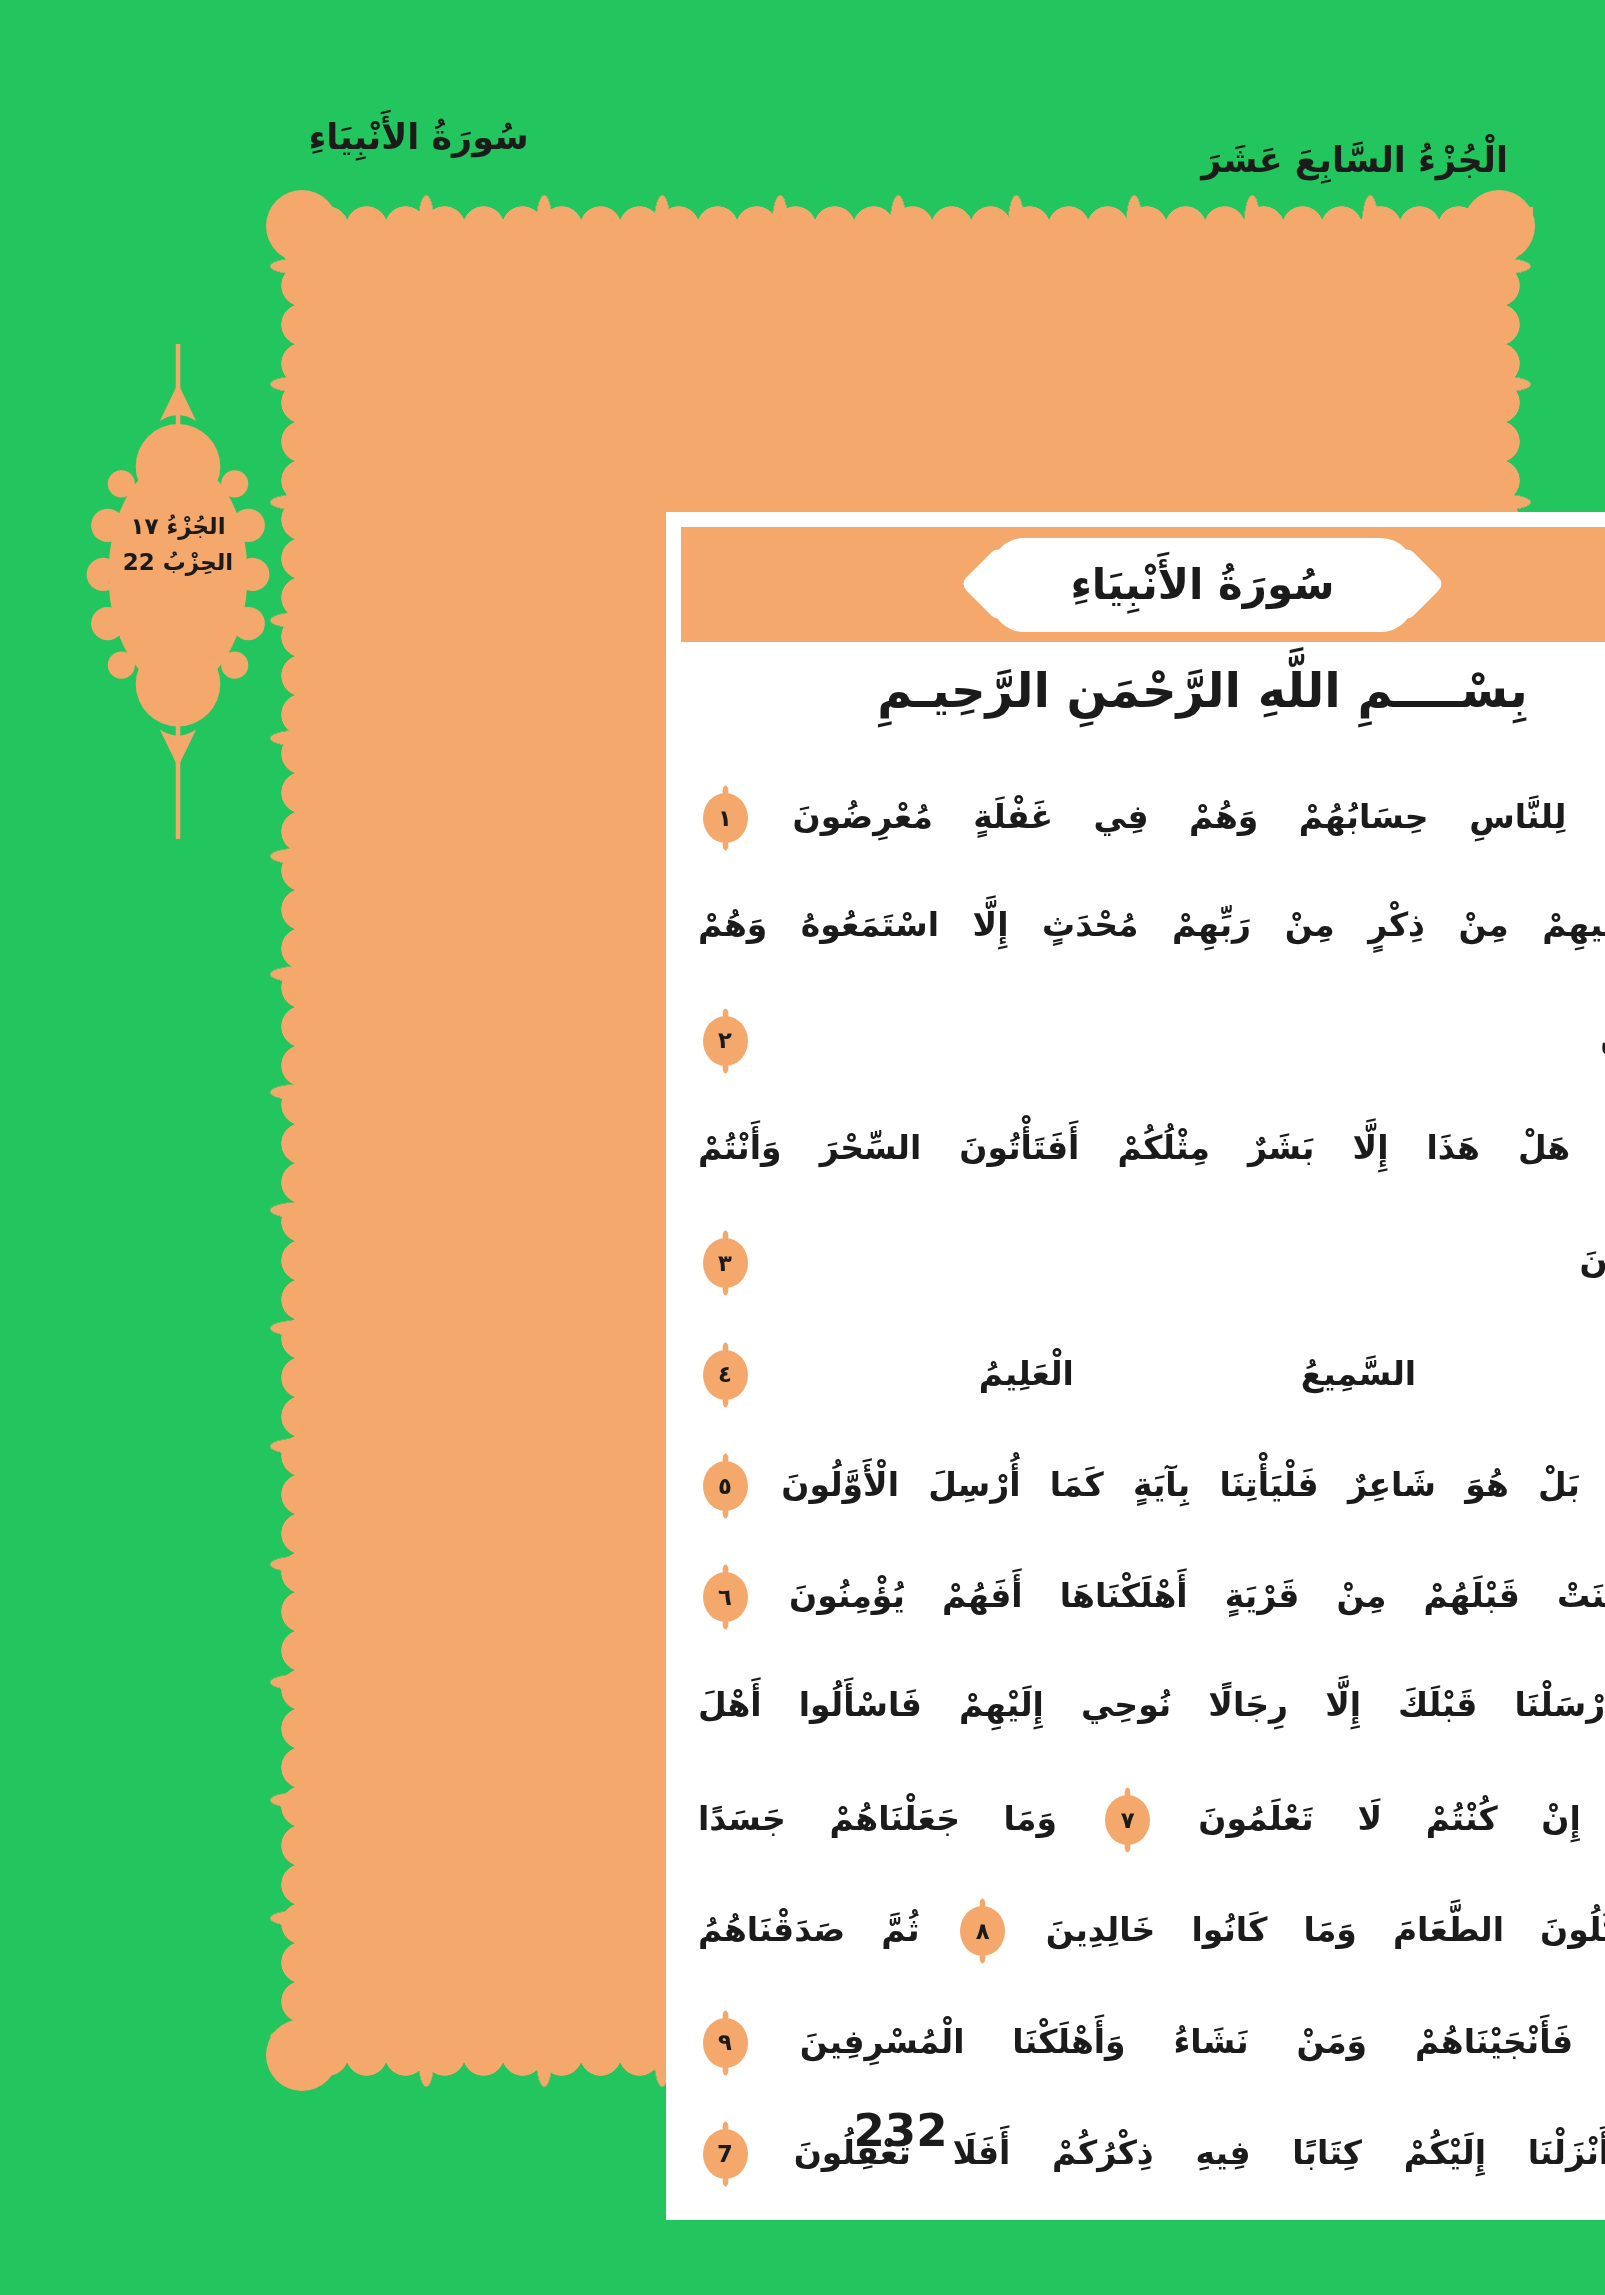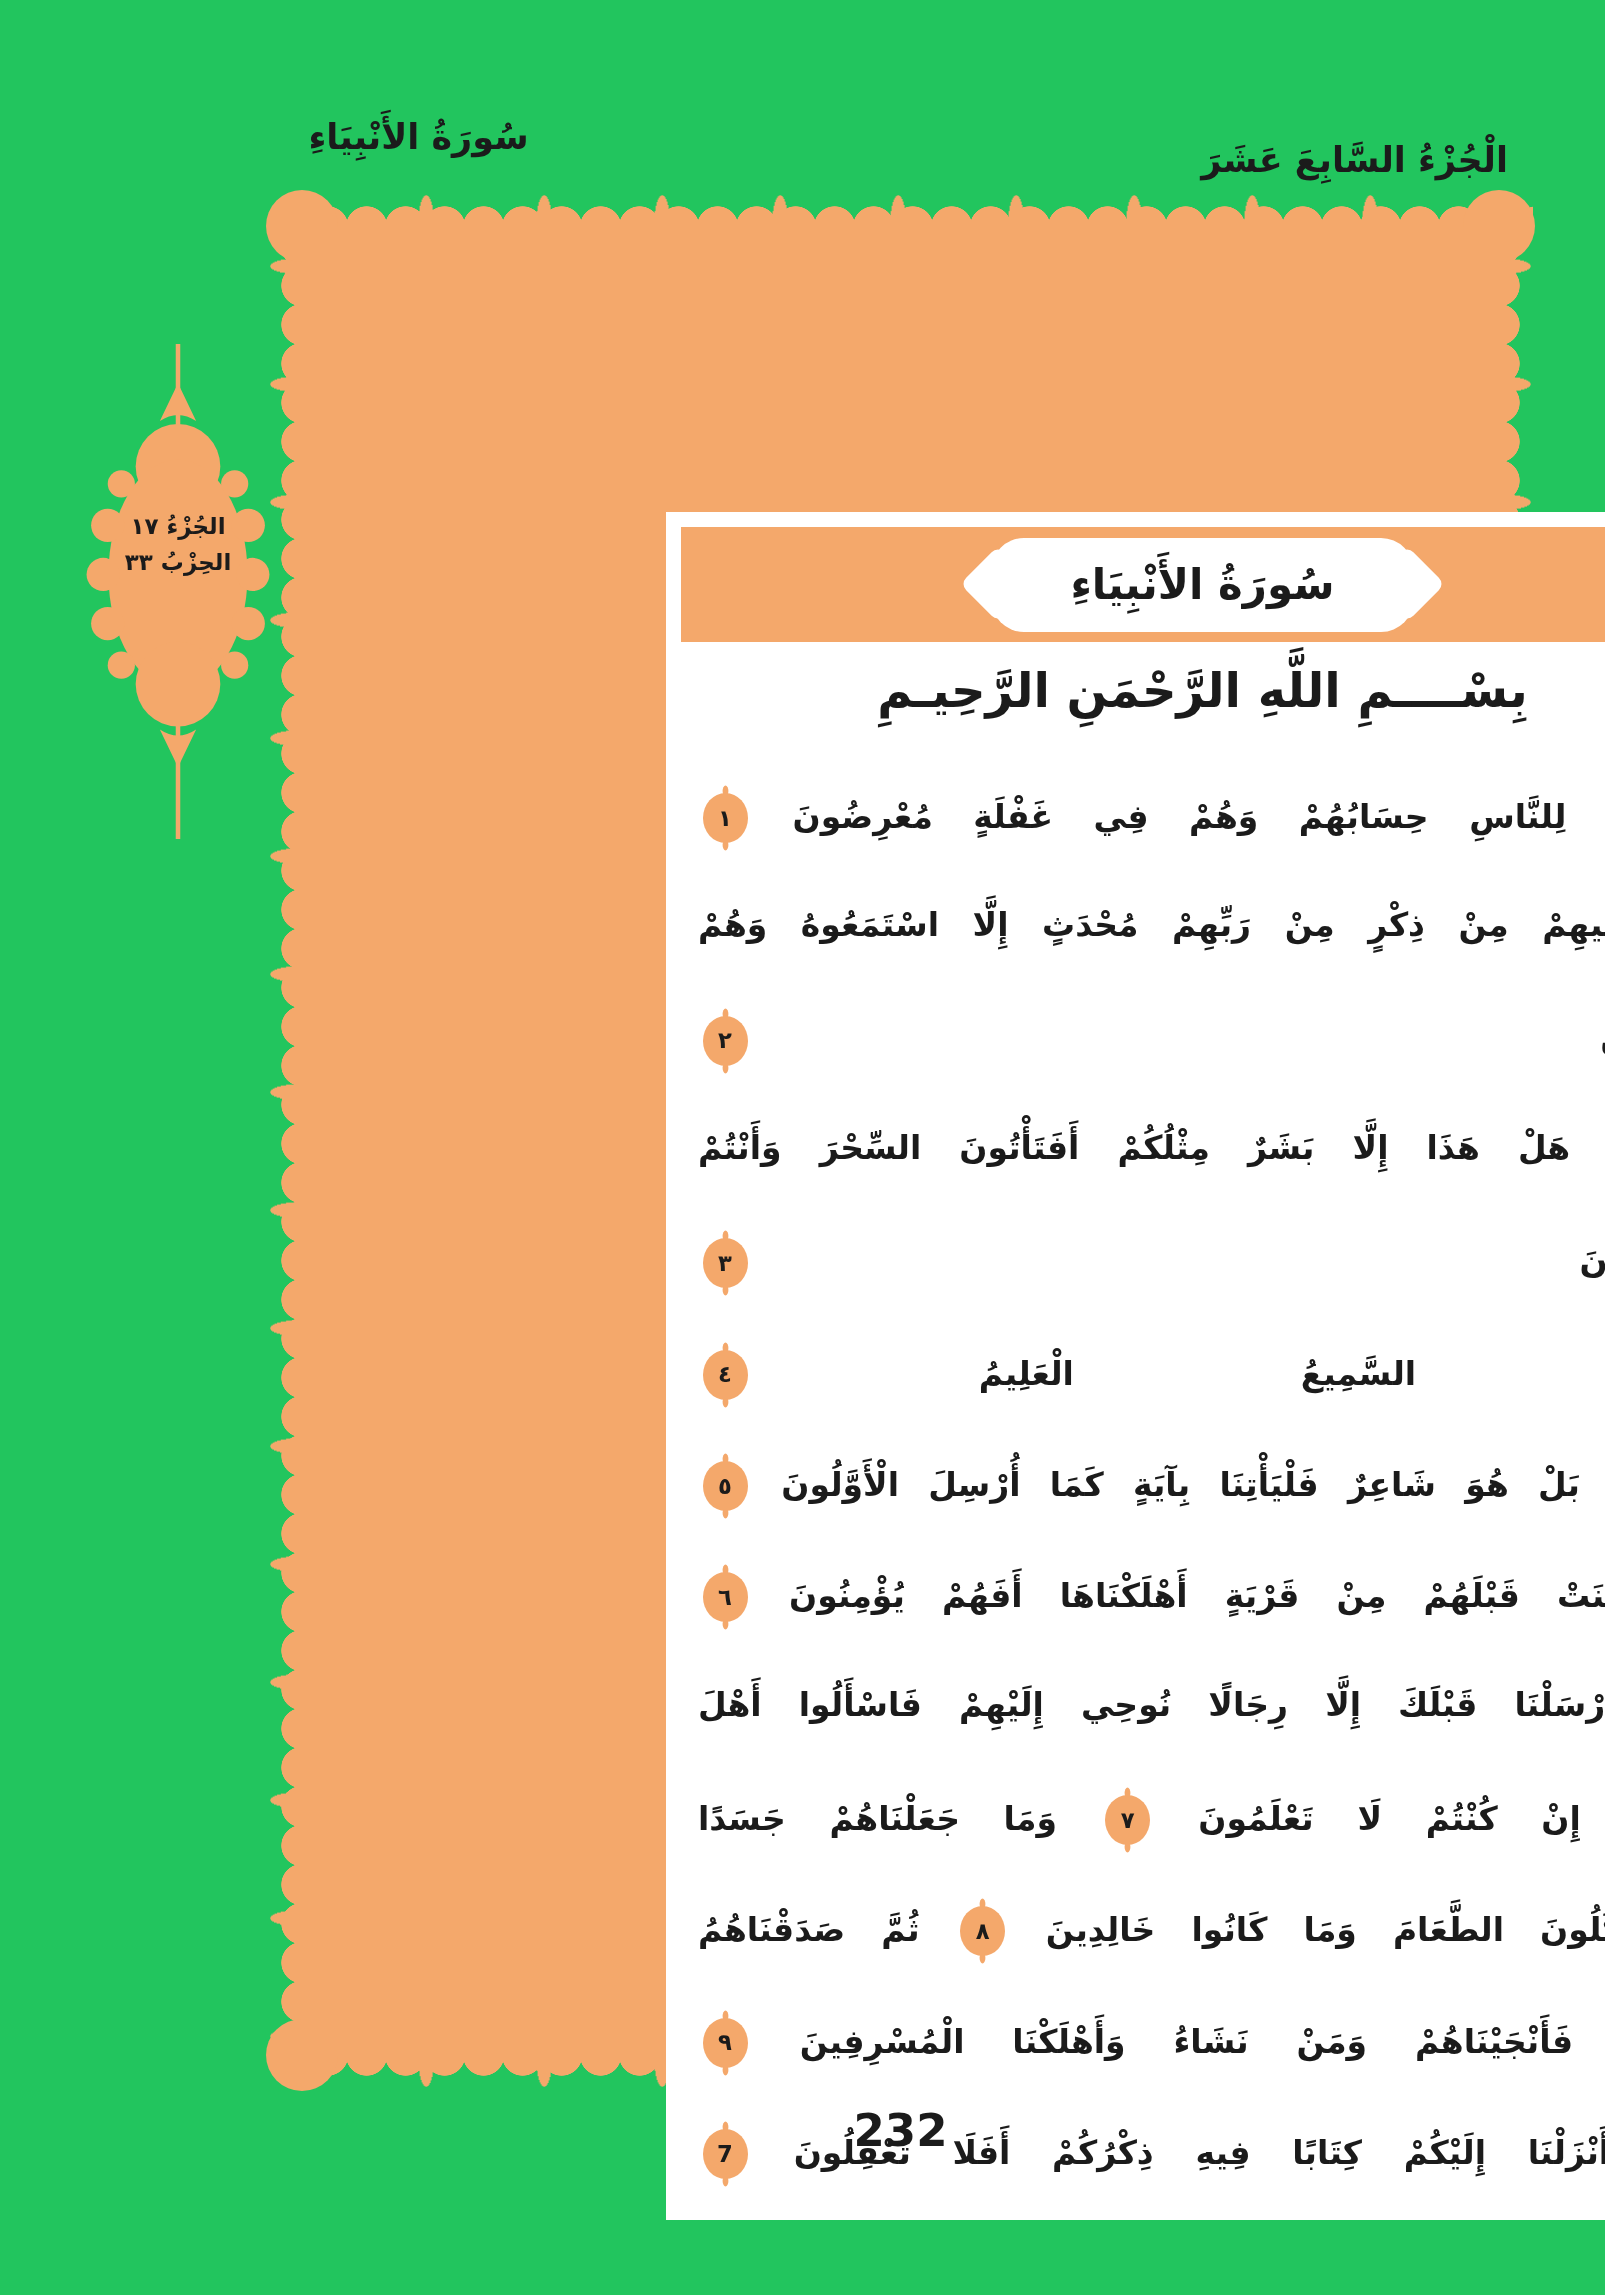--- a/index.html
+++ b/index.html
@@ -101,21 +101,21 @@
           <circle cx="222" cy="305" r="22"></circle>
           <circle cx="216" cy="370" r="22"></circle>
         <circle cx="48" cy="185" r="18"></circle>
           <circle cx="198" cy="185" r="18"></circle>
         <circle cx="48" cy="425" r="18"></circle>
           <circle cx="198" cy="425" r="18"></circle>
       </g>
     </svg>
     <div class="med-text">
       <div>الجُزْءُ ١٧</div>
-      <div>الحِزْبُ ٣٣</div>
+      <div>الحِزْبُ 22</div>
     </div>
   </div>
 
   <div class="scallop s-top"></div>
   <div class="scallop s-bottom"></div>
   <div class="scallop s-left"></div>
   <div class="scallop s-right"></div>
   <div class="corner c-tl"></div>
   <div class="corner c-tr"></div>
   <div class="corner c-bl"></div>

